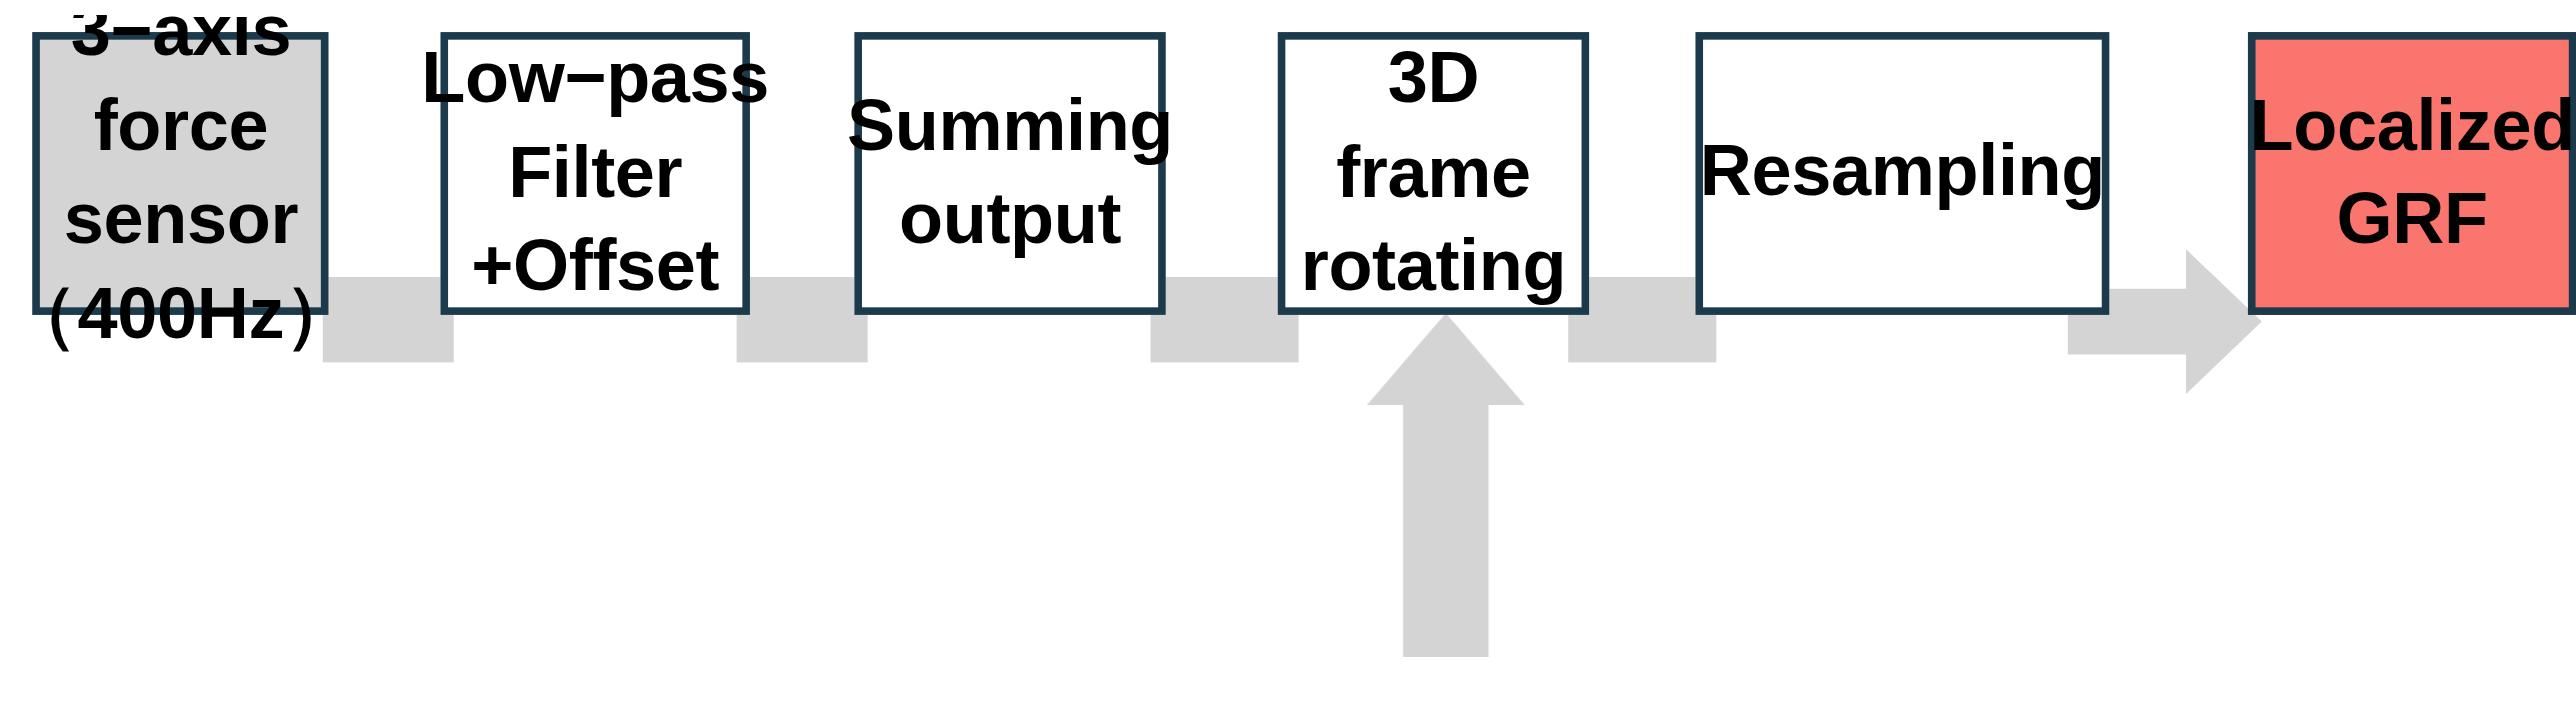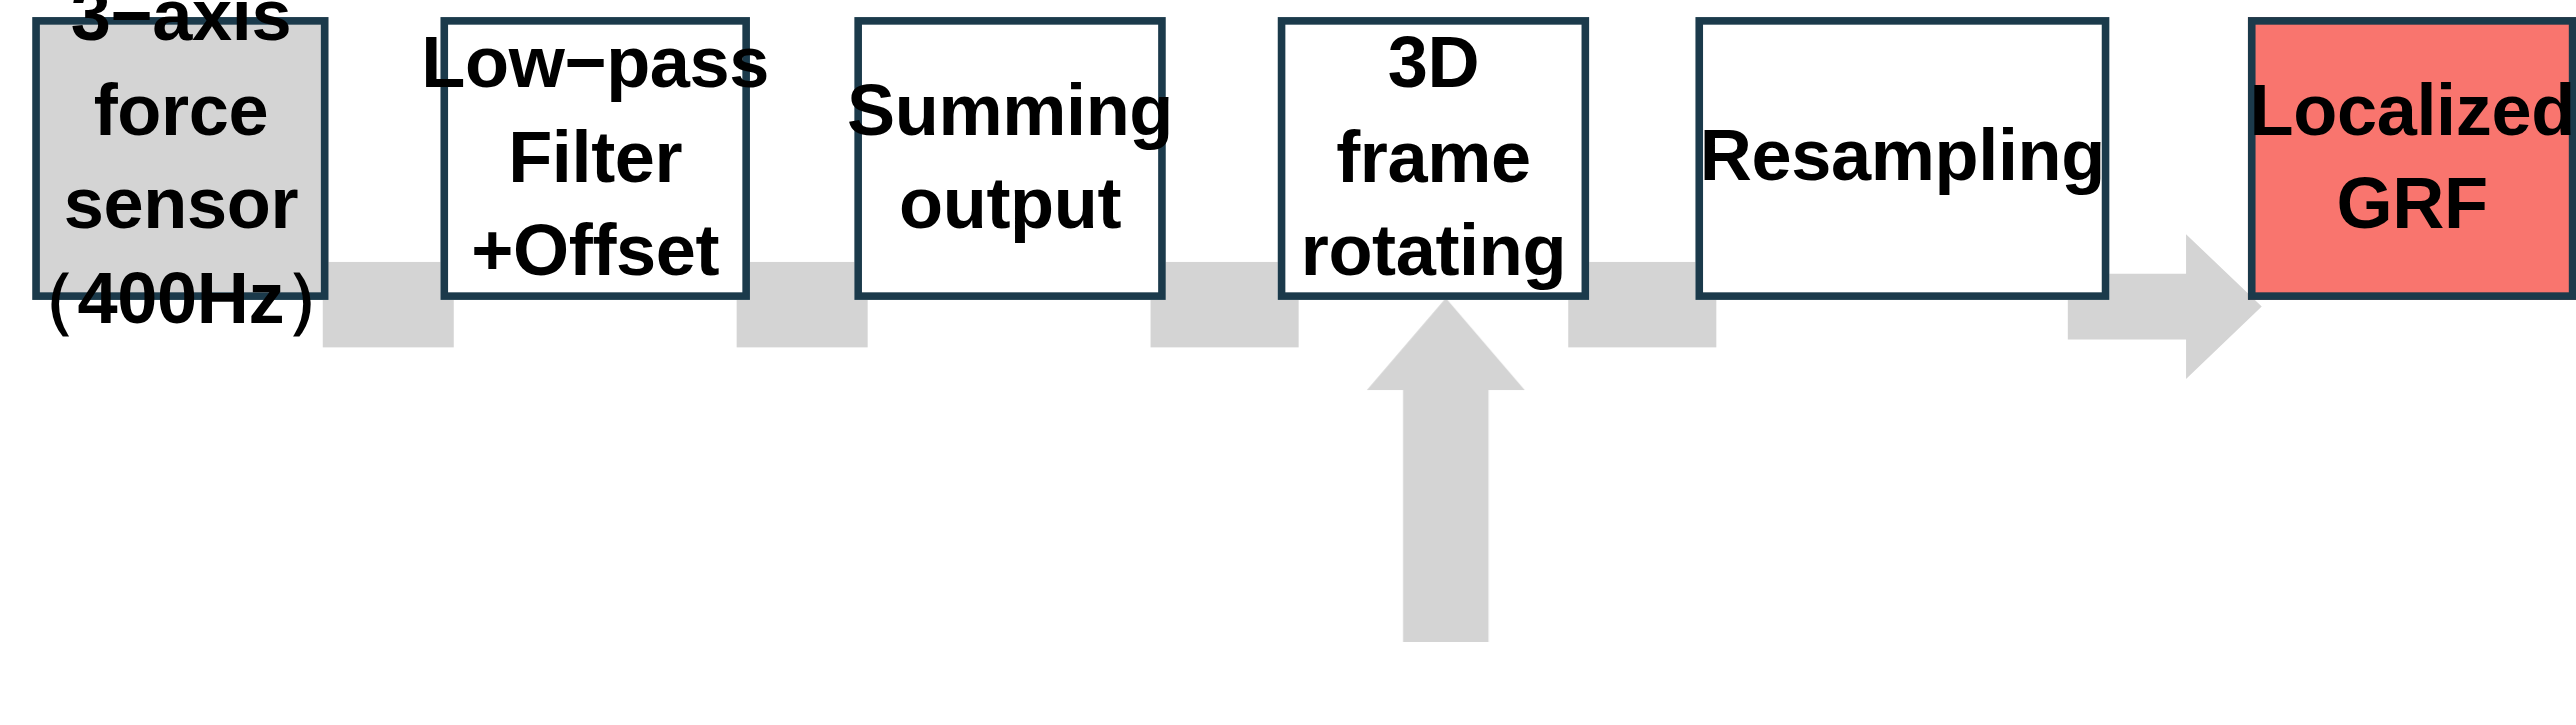--- a/index.html
+++ b/index.html
@@ -10,20 +10,21 @@
   }
   body {
     font-family: "Liberation Sans", sans-serif;
   }
   #canvas {
     position: relative;
     width: 2576px;
     height: 642px;
     background: #ffffff;
     overflow: hidden;
+    margin-top: 15px;
   }
 
   
   .block {
     position: absolute;
     box-sizing: border-box;
     border: 4.3px solid #1b3a4b;
     background: #ffffff;
     display: flex;
     align-items: center;

